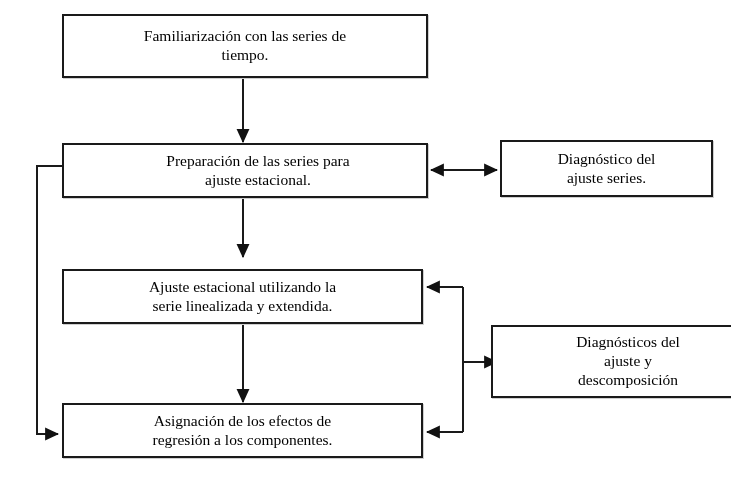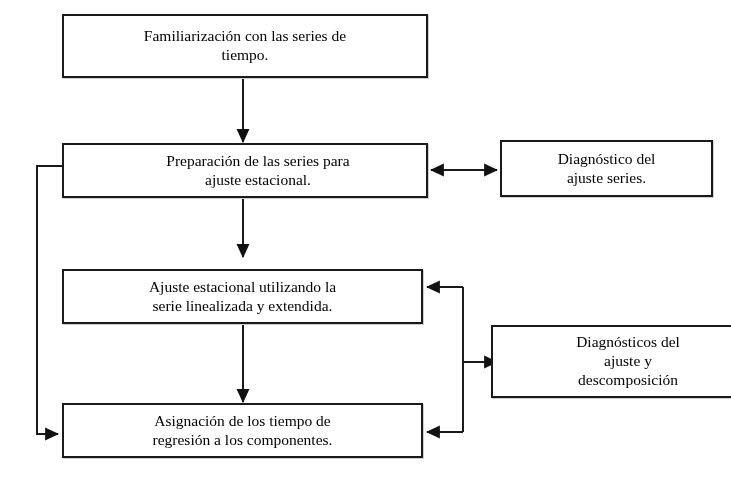--- a/index.html
+++ b/index.html
@@ -104,17 +104,17 @@
 serie linealizada y extendida.</span>
   </div>
 
   <div class="node" style="left:491px; top:325px; width:254px; height:73px;padding-left:26px;">
     <span class="node-label">Diagnósticos del
 ajuste y
 descomposición</span>
   </div>
 
   <div class="node" style="left:62px; top:403px; width:361px; height:55px;">
-    <span class="node-label">Asignación de los tiempo de
+    <span class="node-label">Asignación de los efectos de
 regresión a los componentes.</span>
   </div>
 
 </div>
 
 </body></html>

